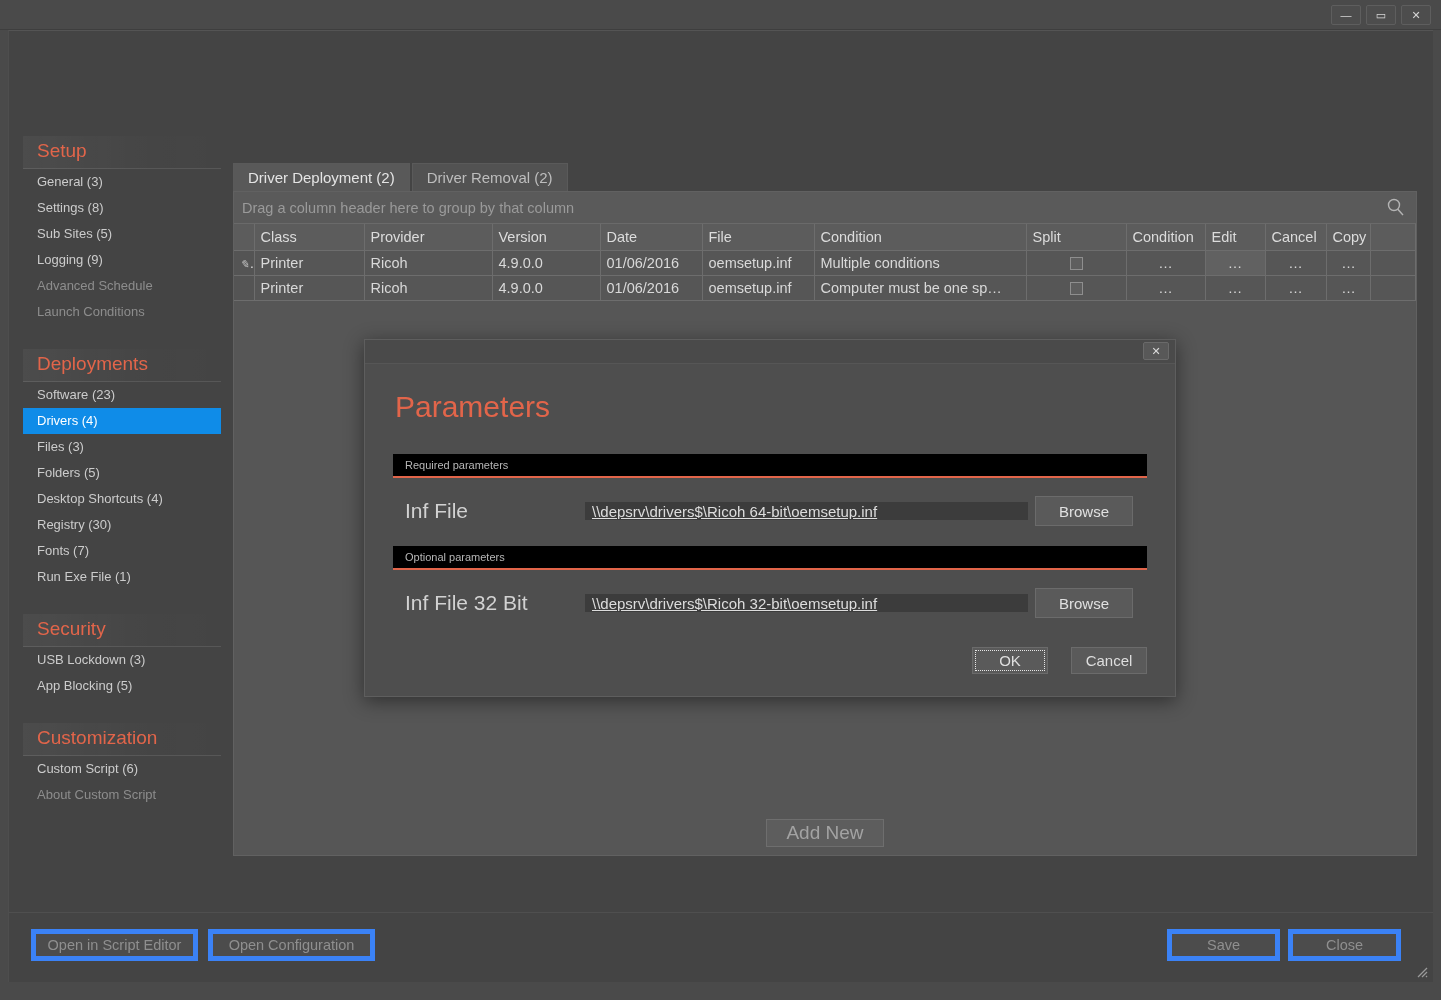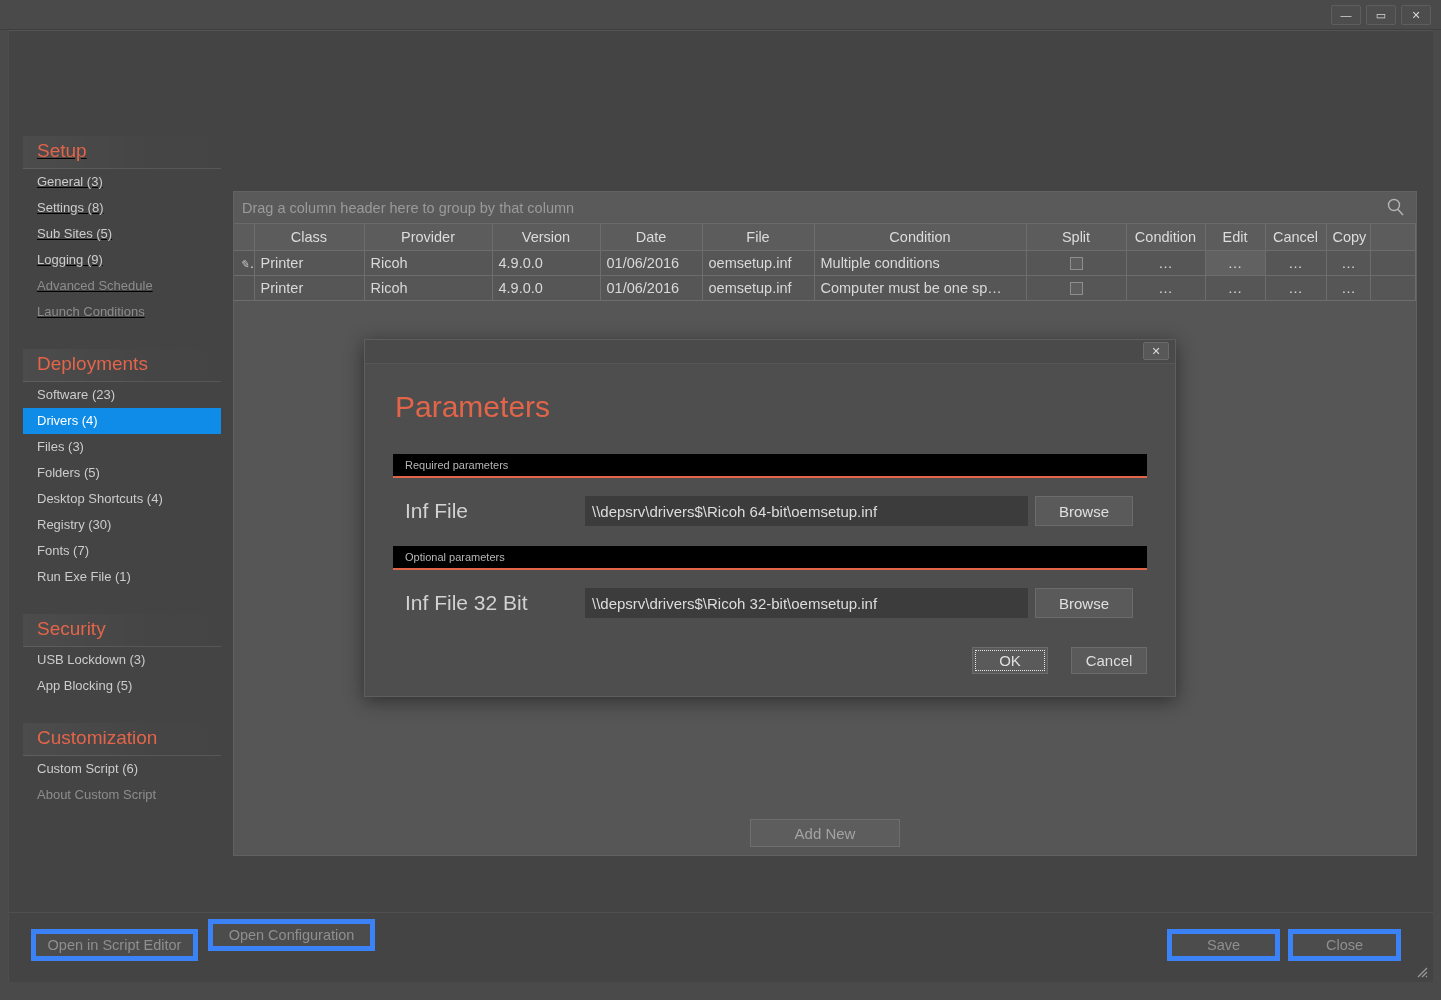--- a/index.html
+++ b/index.html
@@ -58,21 +58,21 @@
   #sidebar {
     position: absolute;
     left: 14px; top: 105px; width: 198px; bottom: 80px;
     overflow: hidden;
   }
   .nav-section {
     position: relative;
     margin-top: 20px;
     padding: 0 0 4px 0;
   }
-  .nav-section:first-child { margin-top: 0; text-decoration: underline; }
+  .nav-section:first-child { margin-top: 0; }
   .nav-section-header {
     position: relative;
     font-size: 19px;
     color: #e2654a;
     padding: 4px 10px 6px 14px;
     background: linear-gradient(to right, rgba(255,255,255,0.045), rgba(255,255,255,0.012) 55%, rgba(255,255,255,0));
     border-bottom: 1px solid rgba(255,255,255,0.10);
   }
   .nav-item {
     font-size: 13px;
@@ -145,21 +145,21 @@
   table.grid {
     width: 100%;
     border-collapse: collapse;
     table-layout: fixed;
     font-size: 14.5px;
   }
   table.grid th {
     background: #5c5c5c;
     color: #dcdcdc;
     font-weight: 400;
-    text-align: center;
+    text-align: left;
     padding: 4px 6px;
     height: 26px;
     border-right: 1px solid #6d6d6d;
     border-bottom: 1px solid #6d6d6d;
     white-space: nowrap;
     overflow: hidden;
   }
   table.grid td {
     color: #d9d9d9;
     padding: 3px 6px;
@@ -190,46 +190,46 @@
     color: #c2c2c2;
     font-style: italic;
   }
 
   
   #addnew-row {
     position: absolute; left: 0; right: 0; bottom: 8px;
     display: flex; justify-content: center;
   }
   #addnew-btn {
-    width: 150px; height: 28px;
+    width: 118px; height: 28px;
     background: #5d5d5d;
     border: 1px solid #6e6e6e;
     color: #a3a3a3;
-    font-size: 15px;
+    font-size: 19px;
     cursor: pointer;
     font-family: "Liberation Sans", sans-serif;
   }
 
   
   #bottombar {
     position: absolute;
     left: 0; right: 0; bottom: 0; height: 70px;
     border-top: 1px solid #4f4f4f;
   }
   .btn-flat {
     height: 32px;
     background: #4c4c4c;
     border: 5px solid #3b82f6;
     color: #8f8f8f;
     font-size: 14.5px;
     cursor: default;
     font-family: "Liberation Sans", sans-serif;
   }
   #btn-script-editor { position: absolute; left: 22px; top: 16px; width: 167px; }
-  #btn-open-config  { position: absolute; left: 199px; top: 6px; width: 167px; }
+  #btn-open-config  { position: absolute; left: 199px; top: 16px; width: 167px; }
   #btn-save  { position: absolute; right: 153px; top: 16px; width: 113px; }
   #btn-close { position: absolute; right: 32px; top: 16px; width: 113px; }
 
   #resize-grip {
     position: absolute; right: 5px; bottom: 4px;
     width: 14px; height: 14px;
   }
 
   
   #dialog {
@@ -282,28 +282,29 @@
     margin-top: 18px;
     margin-bottom: 20px;
   }
   .field-label {
     width: 192px;
     color: #d2d2d2;
     font-size: 21px;
     padding-left: 12px;
   }
   .field-input {
-    width: 443px; height: 30px;
+    width: 443px; height: 18px;
     background: #3c3c3c;
     border: 1px solid #3c3c3c;
     color: #dddddd;
     font-size: 15px;
     padding: 0 6px;
     font-family: "Liberation Sans", sans-serif;
     outline: none;
+    text-decoration: underline;
   }
   .browse-btn {
     width: 98px; height: 30px;
     margin-left: 7px;
     background: #5a5a5a;
     border: 1px solid #6b6b6b;
     color: #e0e0e0;
     font-size: 15px;
     cursor: pointer;
     font-family: "Liberation Sans", sans-serif;
@@ -366,20 +367,24 @@
         </div>
         <div class="nav-section">
           <div class="nav-section-header">Customization</div>
           <div class="nav-item">Custom Script (6)</div>
           <div class="nav-item disabled">About Custom Script</div>
         </div>
       </nav>
 
     <div id="main">
 
+      <div id="tabstrip">
+          <div class="tab active">Driver Deployment (2)</div>
+          <div class="tab">Driver Removal (2)</div>
+        </div>
 
       <div id="panel-body">
 
         <div id="groupbar">
           <span id="groupbar-text">Drag a column header here to group by that column</span>
           <span id="search-icon-wrap">
             <svg width="22" height="22" viewBox="0 0 22 22">
               <circle cx="9" cy="8" r="5.5" fill="none" stroke="#b4b4b4" stroke-width="1.4"></circle>
               <line x1="12.8" y1="12.2" x2="18" y2="18" stroke="#b4b4b4" stroke-width="1.4"></line>
             </svg>

